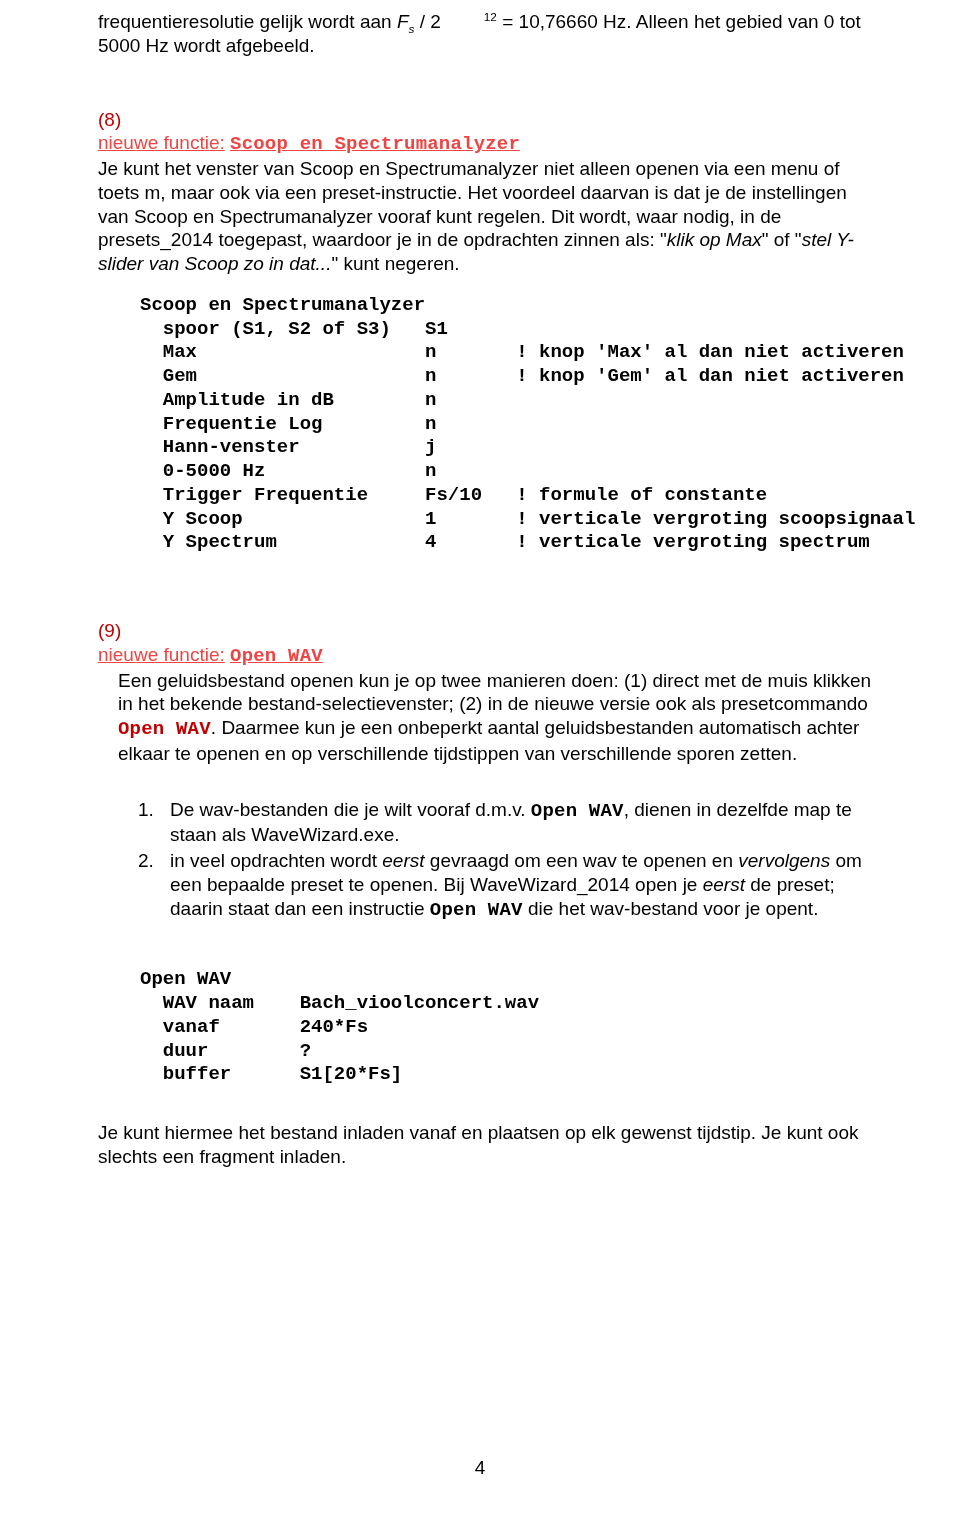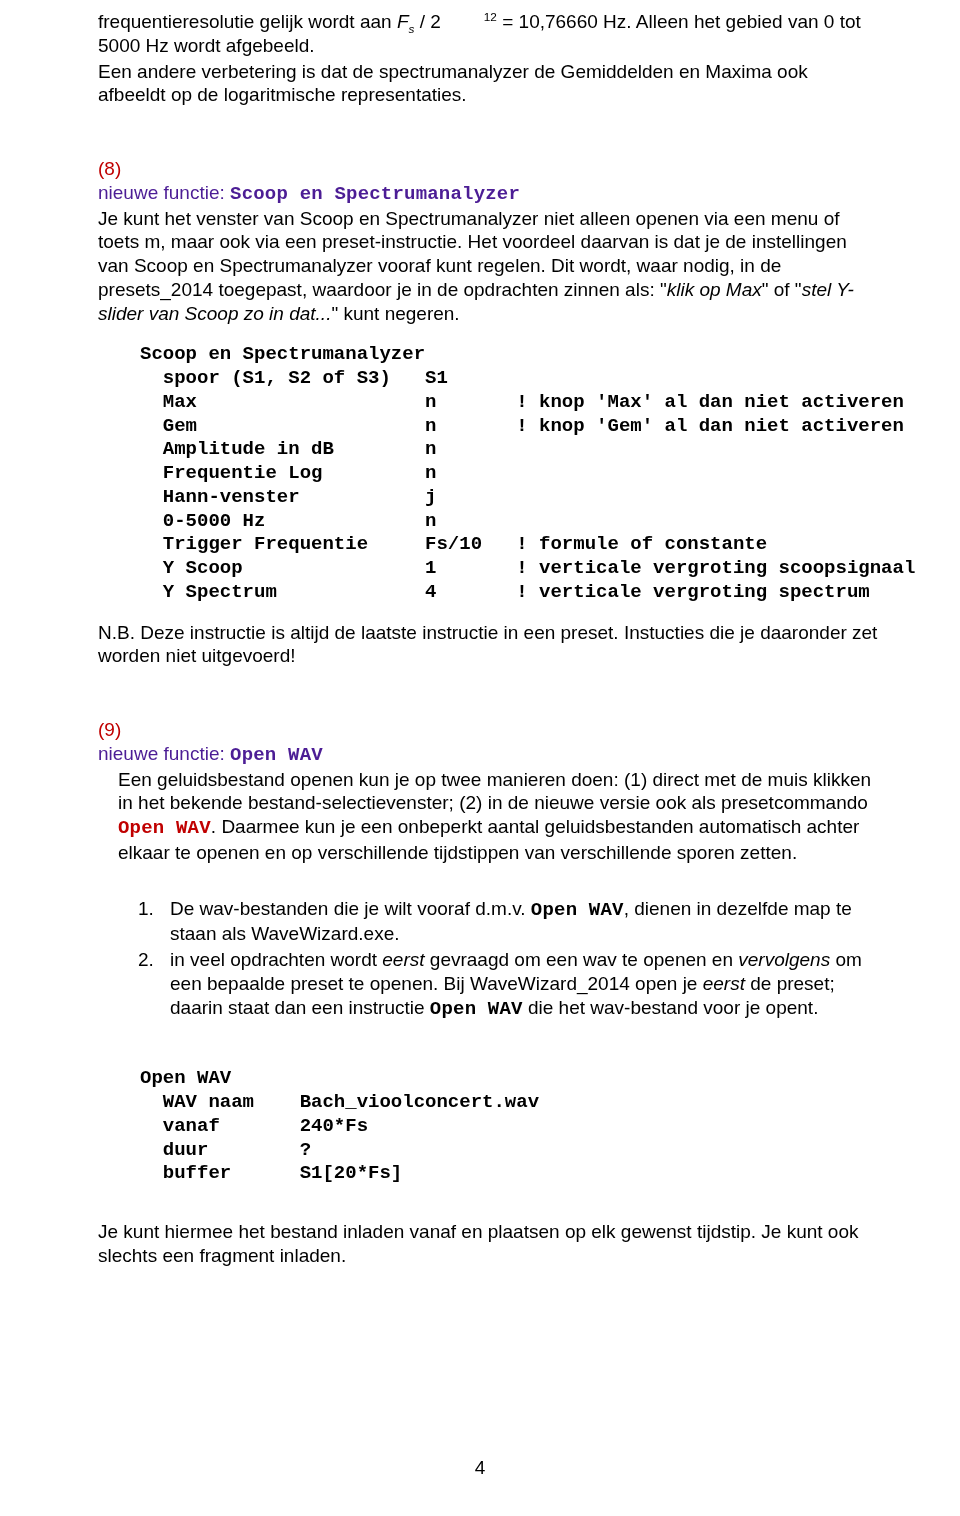--- a/index.html
+++ b/index.html
@@ -15,21 +15,21 @@
     position: relative;
   }
   .page {
     padding: 10px 80px 0 98px;
   }
   .para { margin: 0 0 2px 0; }
   .gap-sm { height: 10px; }
   .gap-md { height: 28px; }
   .gap-lg { height: 48px; }
   .red  { color: #c00000; }
-  .blue { color: #4c1d95; }
+  .blue { color: #ef4444; text-decoration: underline; }
   .mono {
     font-family: "Courier New", Courier, monospace;
     font-size: 19px;
     font-weight: bold;
     letter-spacing: 0.2px;
   }
   .codeblock {
     white-space: pre;
     font-family: "Courier New", Courier, monospace;
     font-size: 19px;
@@ -65,21 +65,20 @@
   }
 </style>
 </head>
 <body>
 
 <div class="page">
 
   <p class="para">
     <span>frequentieresolutie gelijk wordt aan </span><i><span>F</span><span class="sub">s</span></i><span> / 2</span><span class="sup">12</span><span>  = 10,76660 Hz. Alleen het gebied van 0 tot 5000 Hz wordt afgebeeld.</span>
   </p>
-  <p class="para">Een andere verbetering is dat de spectrumanalyzer de Gemiddelden en Maxima ook afbeeldt op de logaritmische representaties.</p>
 
   <div class="gap-lg"></div>
 
   <div class="red">(8)</div>
   <div>
     <span class="blue">nieuwe functie:</span>
     <span> </span>
     <span class="blue mono">Scoop en Spectrumanalyzer</span>
   </div>
   <p class="para">
@@ -93,23 +92,20 @@
   Gem                    n       ! knop 'Gem' al dan niet activeren
   Amplitude in dB        n
   Frequentie Log         n
   Hann-venster           j
   0-5000 Hz              n
   Trigger Frequentie     Fs/10   ! formule of constante
   Y Scoop                1       ! verticale vergroting scoopsignaal
   Y Spectrum             4       ! verticale vergroting spectrum</div>
   <div class="gap-sm"></div>
 
-  <p class="para">
-    <span>N.B.</span><span> Deze instructie is altijd de laatste instructie in een preset. Instucties die je daaronder zet worden niet uitgevoerd!</span>
-  </p>
 
   <div class="gap-lg"></div>
 
   <div class="red">(9)</div>
   <div>
     <span class="blue">nieuwe functie:</span>
     <span> </span>
     <span class="blue mono">Open WAV</span>
   </div>
   <p class="para indent1">

